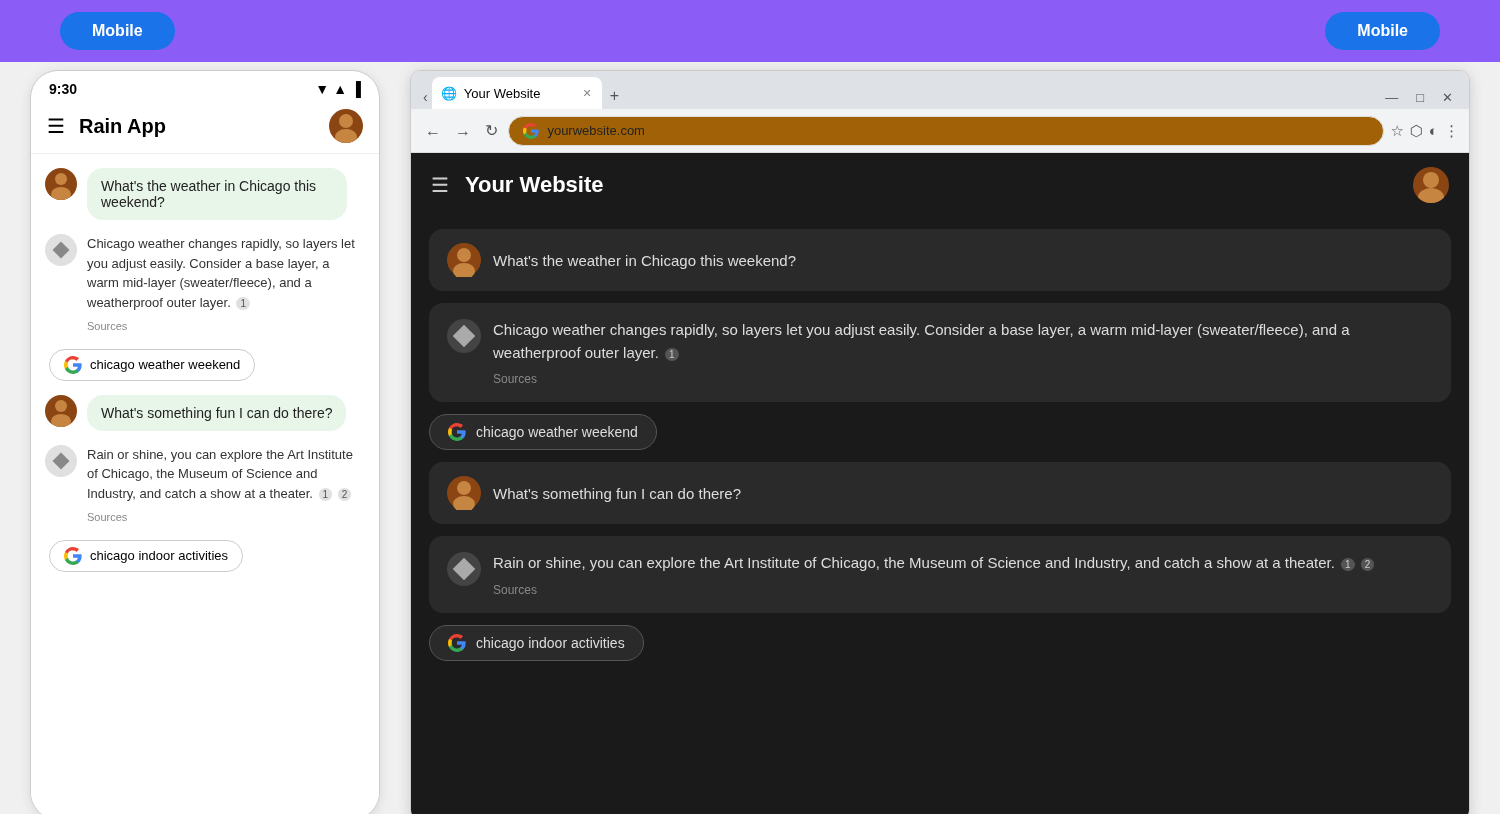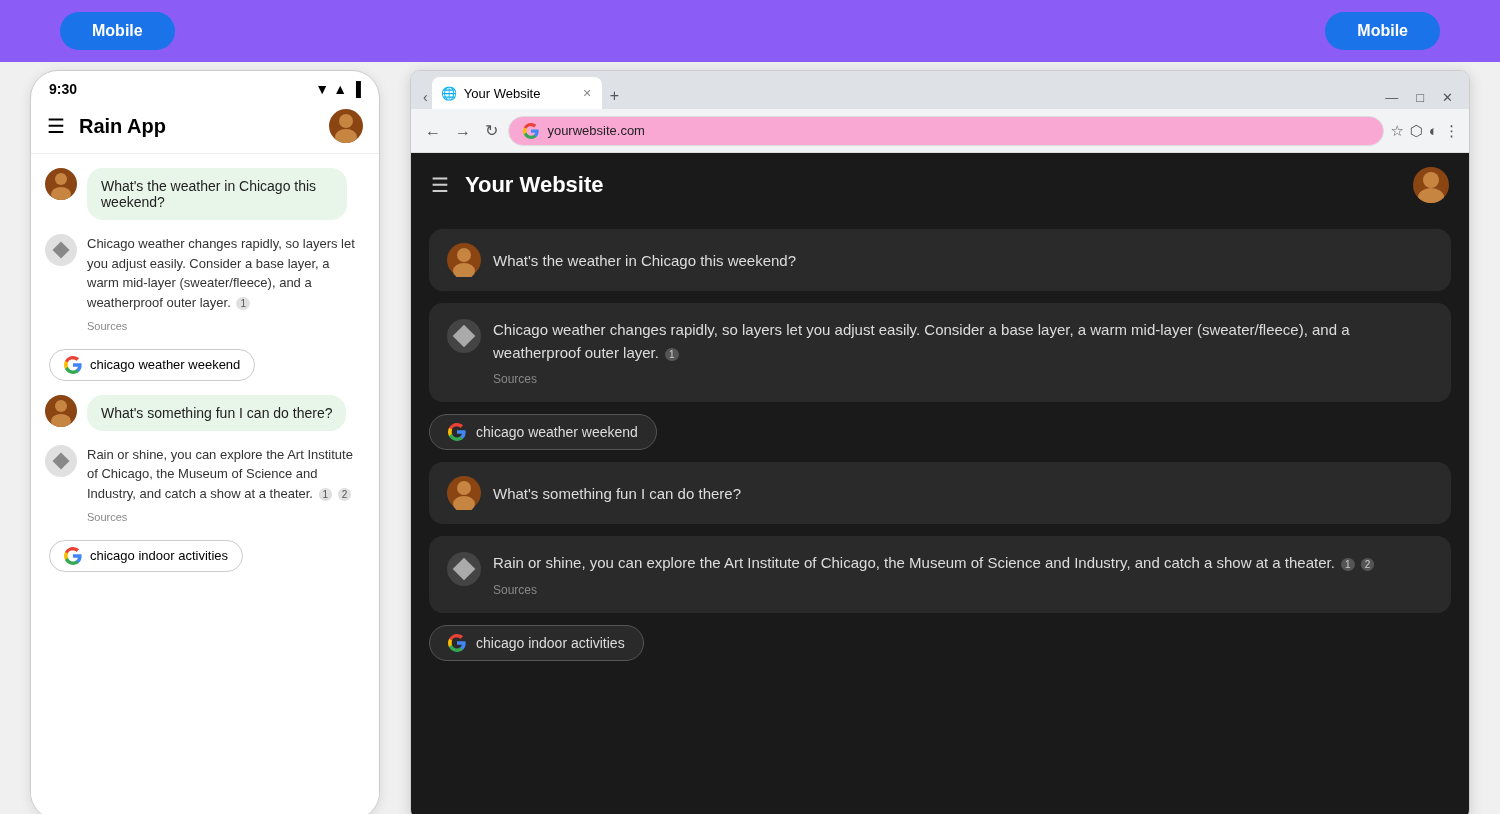--- a/index.html
+++ b/index.html
@@ -221,21 +221,21 @@
     .nav-btn {
       background: none;
       border: none;
       cursor: pointer;
       font-size: 16px;
       color: #555;
       padding: 4px;
     }
     .address-bar {
       flex: 1;
-      background: #f9a8d4;
+      background: #a16207;
       border: 1px solid #ddd;
       border-radius: 20px;
       padding: 6px 14px;
       font-size: 13px;
       display: flex;
       align-items: center;
       gap: 8px;
     }
     .address-text { color: #222; font-size: 13px; }
     .toolbar-icons {

